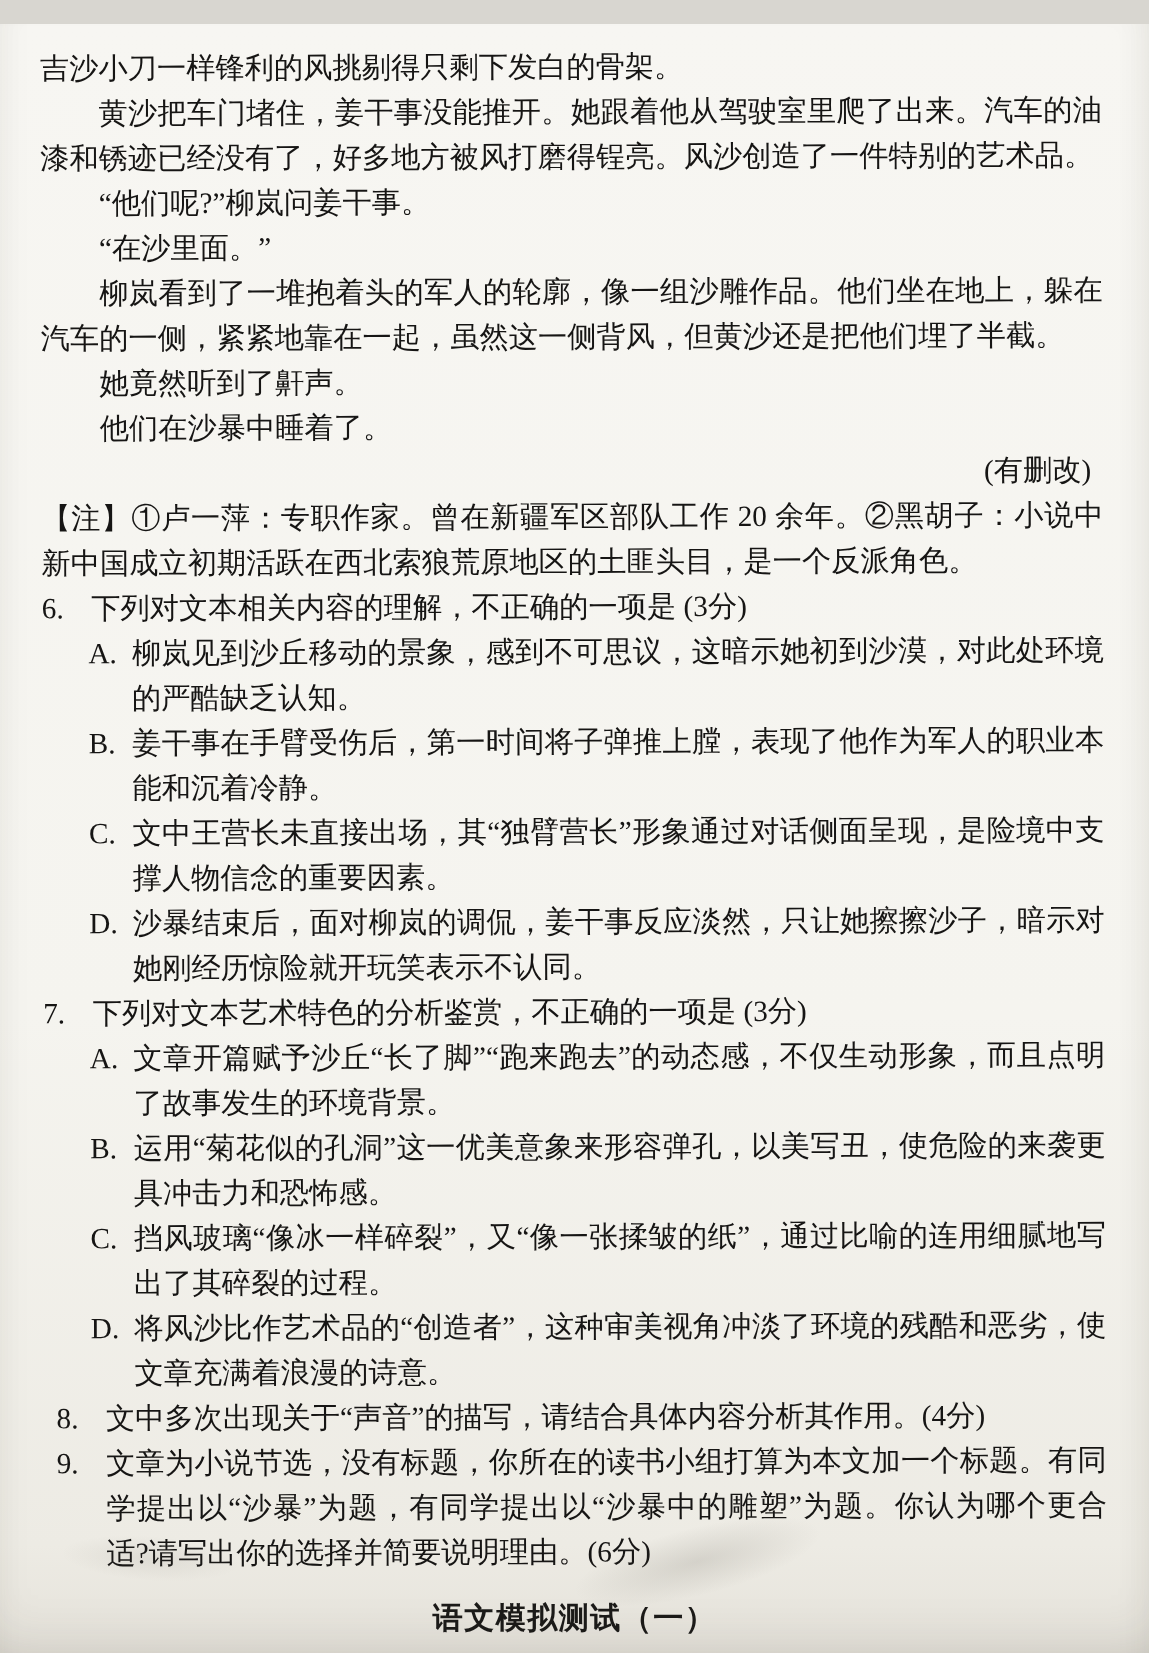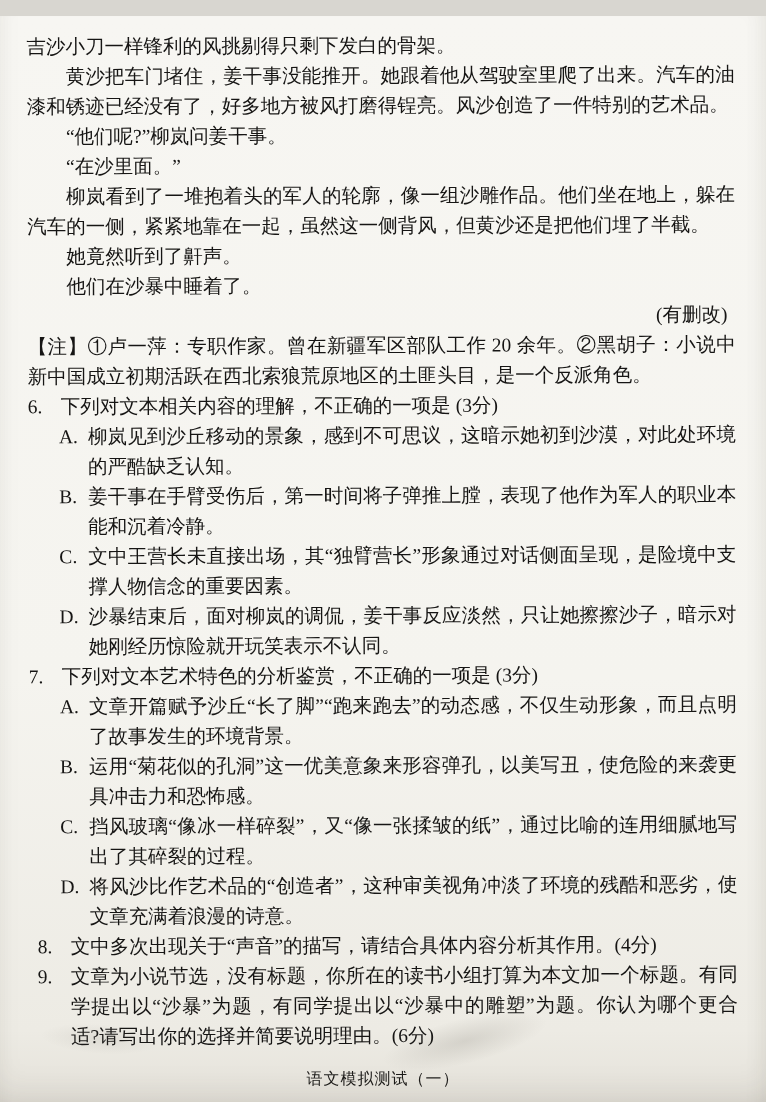--- a/index.html
+++ b/index.html
@@ -44,22 +44,22 @@
   .shift { padding-left: 8px; }
   .option { display: flex; padding-left: 31px; }
   .opt-label { flex: 0 0 29px; }
   .opt-text { flex: 1; text-align: justify; }
   .footer-title {
     position: absolute;
     left: 0;
     right: 0;
     bottom: 24px;
     text-align: center;
-    font-weight: 400;
-    font-size: 16px;
+    font-weight: 700;
+    font-size: 20px;
     letter-spacing: 1px;
     color: #1b1a18;
   }
   .smudge {
     position: absolute;
     left: 380px;
     top: 1002px;
     width: 170px;
     height: 46px;
     background: radial-gradient(ellipse at center, rgba(90,85,75,0.16) 0%, rgba(90,85,75,0.0) 70%);

